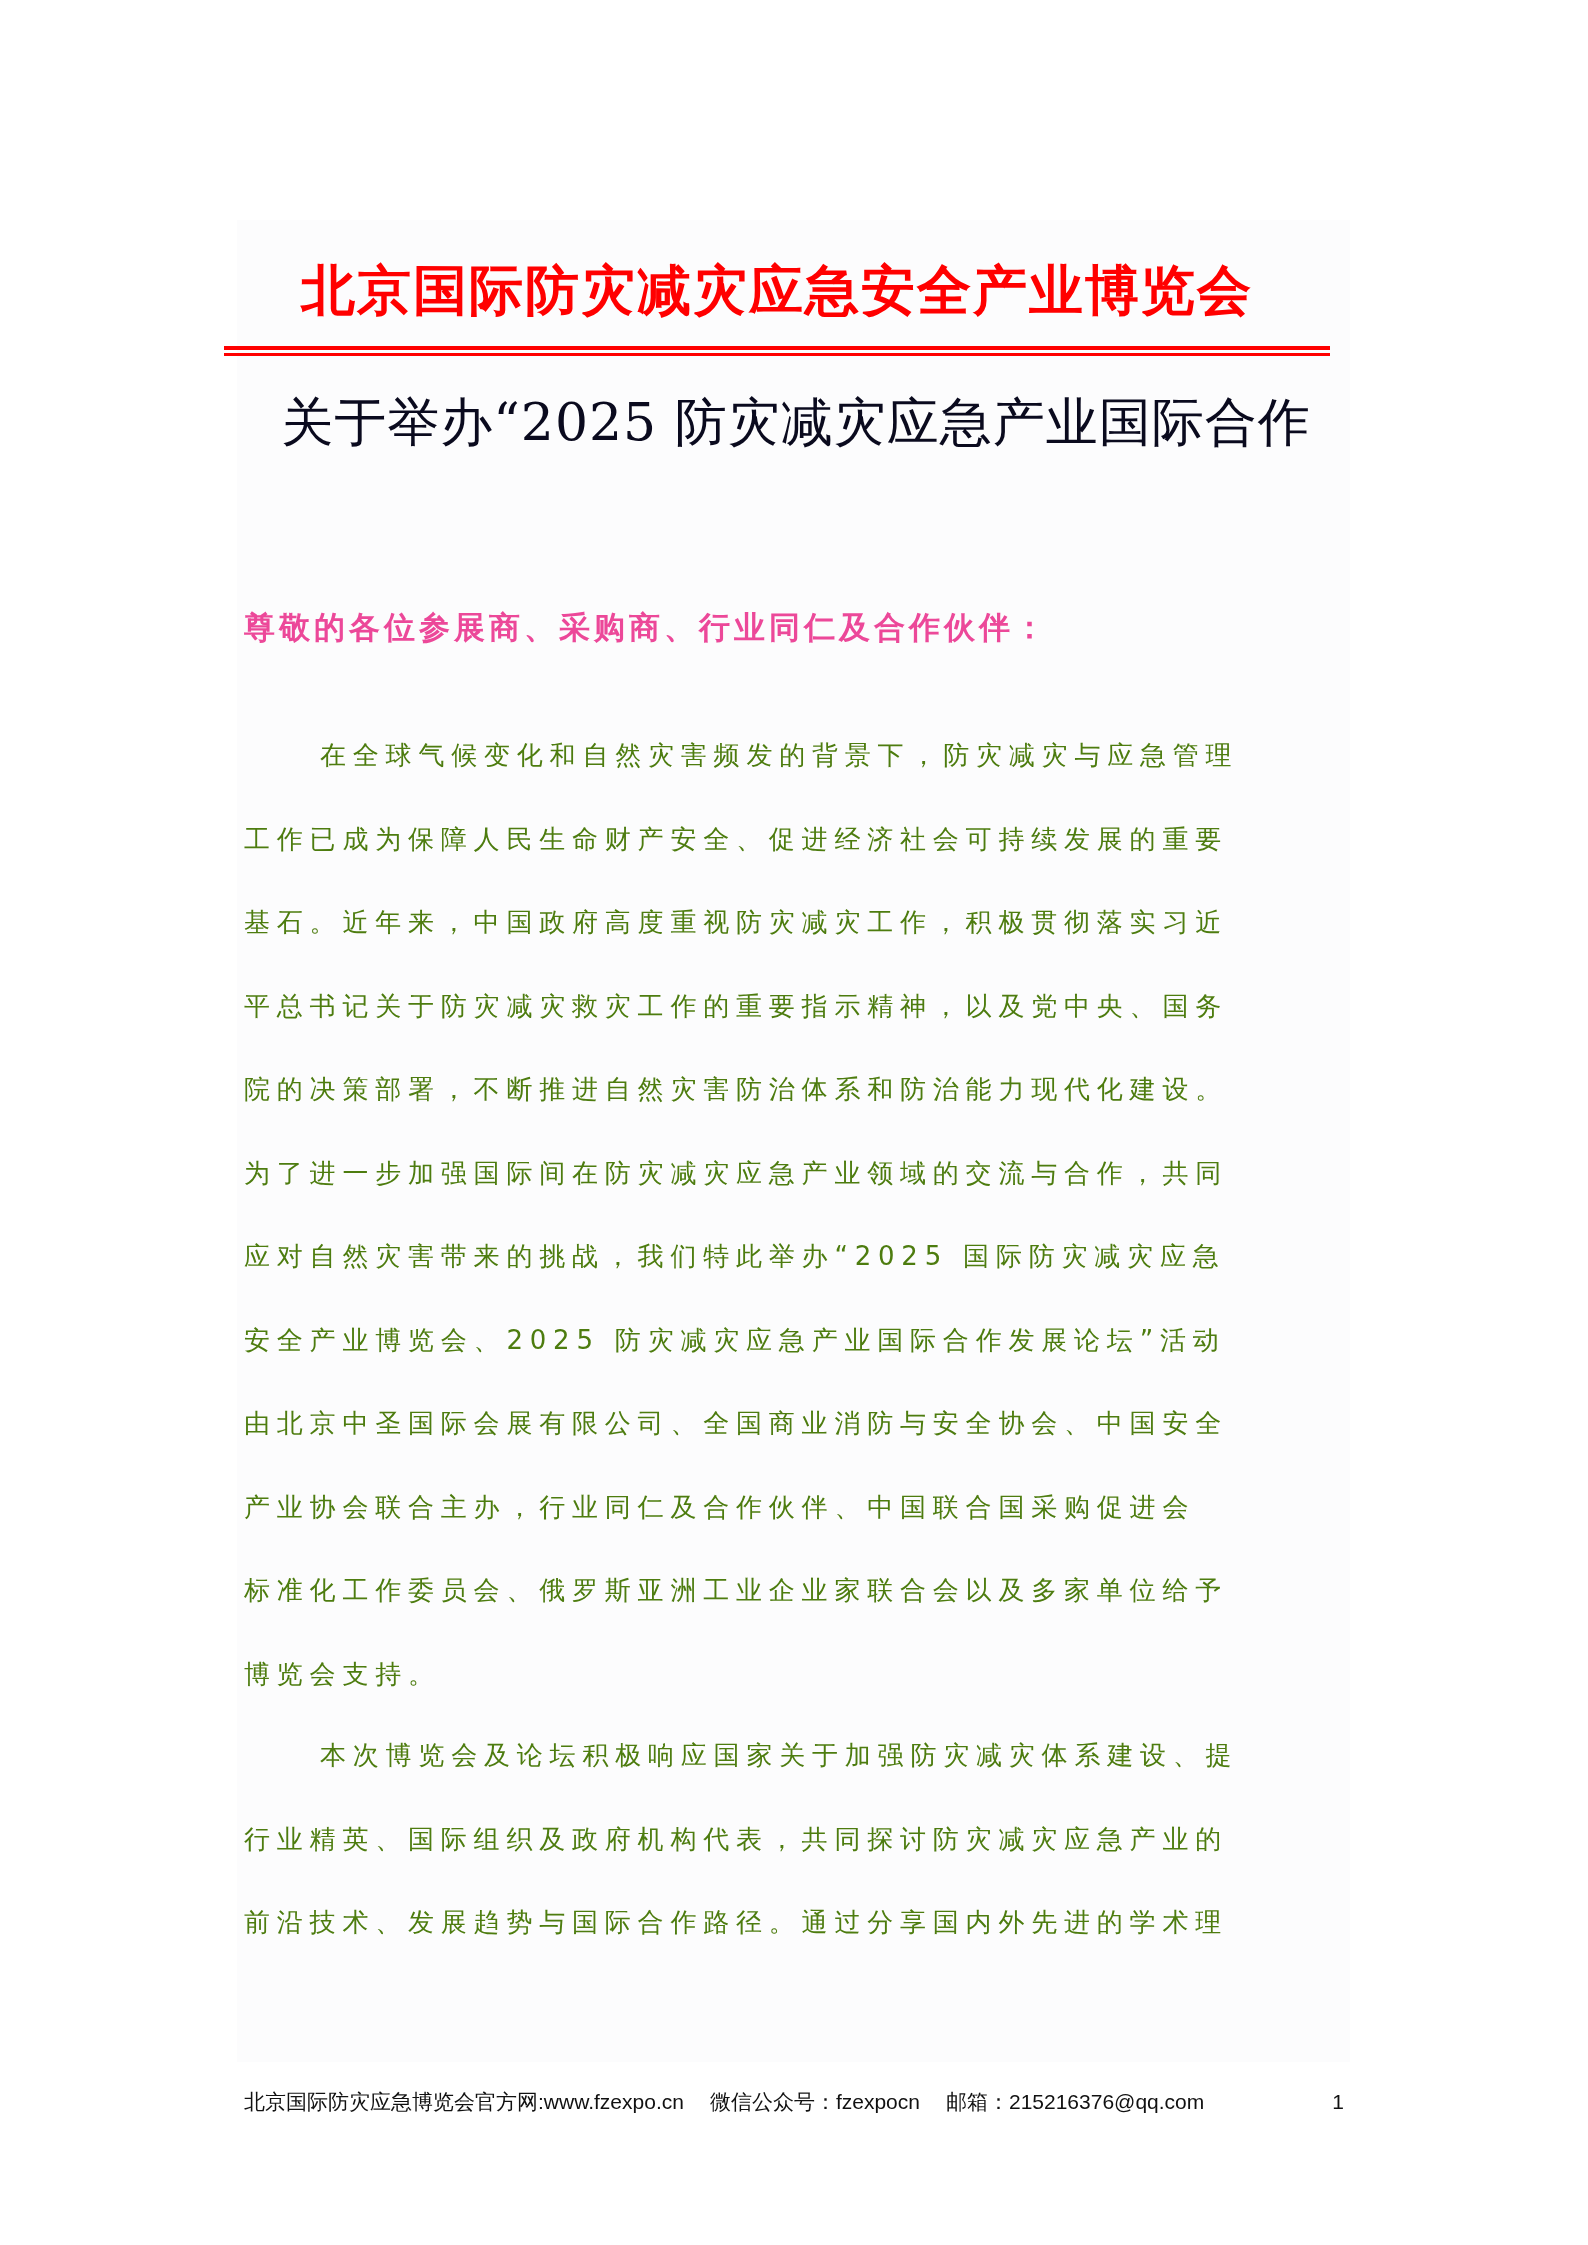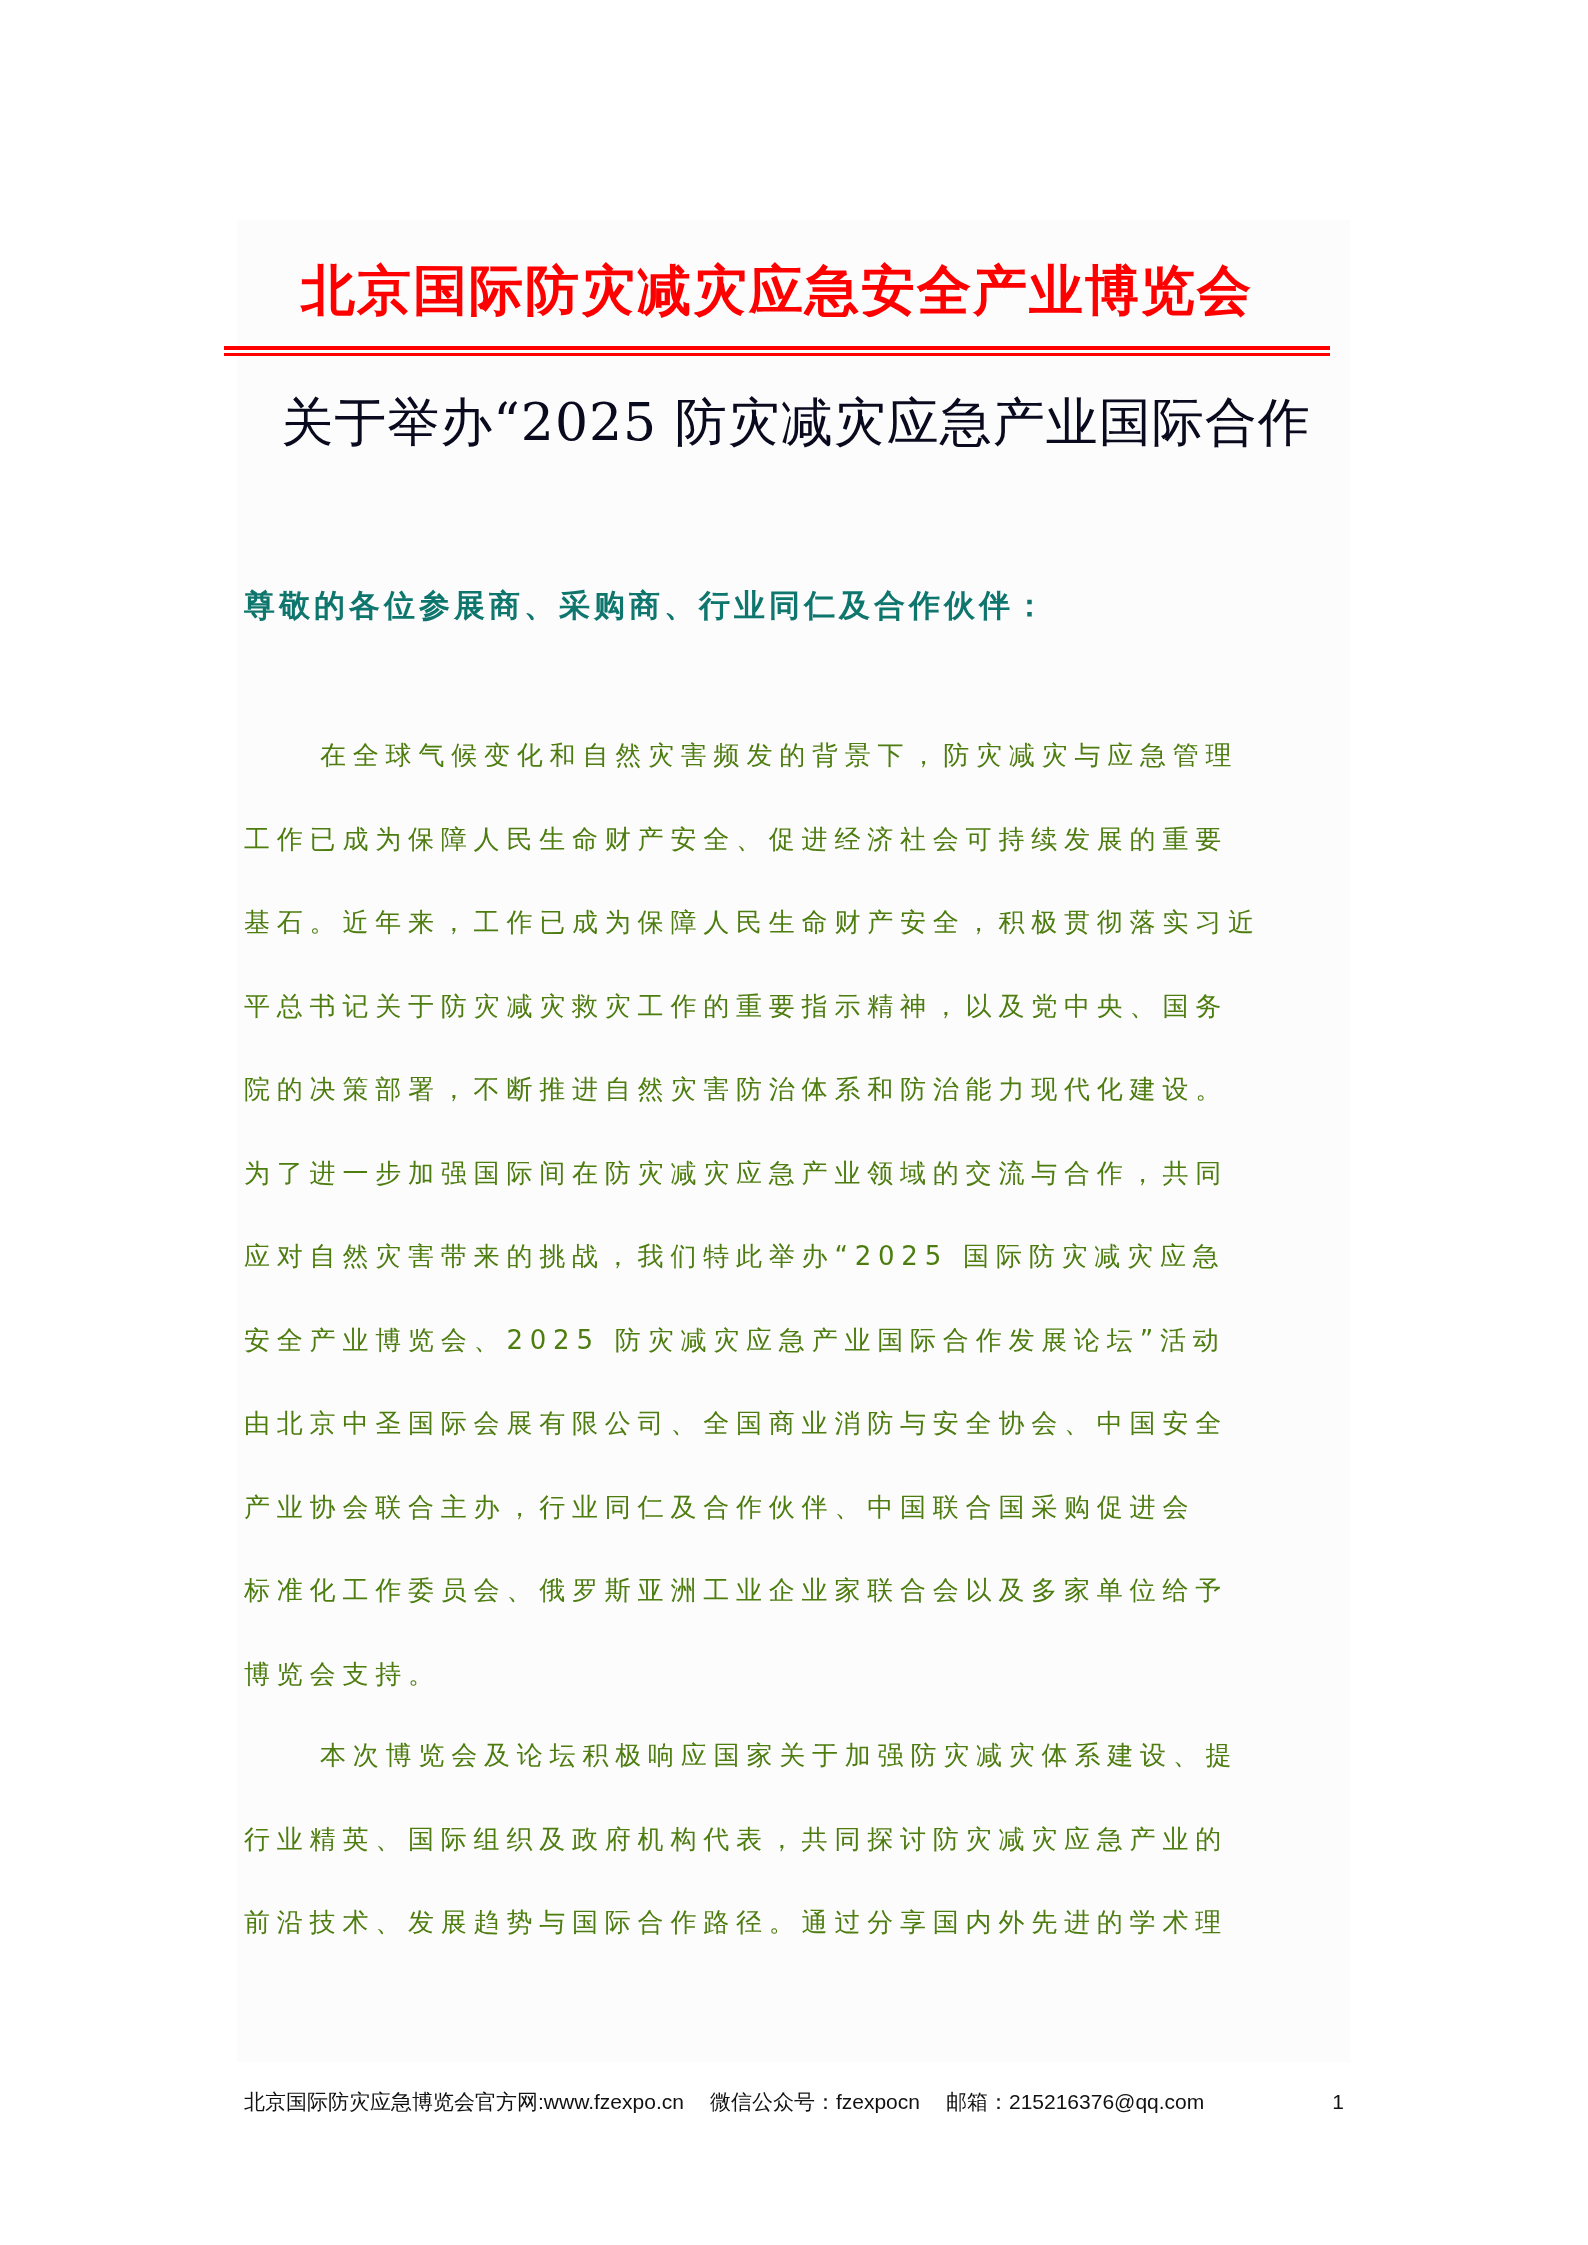--- a/index.html
+++ b/index.html
@@ -19,22 +19,22 @@
   .rule { position: absolute; left: 224px; width: 1106px; background: #ff0000; }
   .rule.r1 { top: 346px; height: 4px; }
   .rule.r2 { top: 353px; height: 3px; }
   .doc-heading {
     position: absolute; left: 240px; top: 378px; width: 1112px; text-align: center;
     font-family: "DejaVu Serif", serif; color: #0a0a1e;
     font-size: 52px; line-height: 88px; letter-spacing: 1px;
   }
   .doc-heading div { white-space: nowrap; }
   .greeting {
-    position: absolute; left: 244px; top: 578px; font-weight: bold;
-    font-family: Liberation Mono, monospace; color: #0f766e;
+    position: absolute; left: 244px; top: 598px; font-weight: bold;
+    font-family: Liberation Serif, serif; color: #ec4899;
     font-size: 31px; letter-spacing: 4px; line-height: 60px; white-space: nowrap;
   }
   .body-text {
     position: absolute; left: 244px; width: 1112px;
     font-family: "DejaVu Sans", sans-serif; color: #4d7c0f;
     font-size: 26px; line-height: 83.5px; letter-spacing: 6.8px;
   }
   .body-text .line { white-space: nowrap; height: 83.5px; }
   .body-text .indent { padding-left: 76px; }
   .p1 { top: 714px; }
@@ -58,21 +58,21 @@
 
 <div class="doc-heading">
   <div>关于举办“2025 防灾减灾应急产业国际合作</div>
 </div>
 
 <div class="greeting">尊敬的各位参展商、采购商、行业同仁及合作伙伴：</div>
 
 <div class="body-text p1">
   <div class="line indent">在全球气候变化和自然灾害频发的背景下，防灾减灾与应急管理</div>
   <div class="line">工作已成为保障人民生命财产安全、促进经济社会可持续发展的重要</div>
-  <div class="line">基石。近年来，工作已成为保障人民生命财产安全，积极贯彻落实习近</div>
+  <div class="line">基石。近年来，中国政府高度重视防灾减灾工作，积极贯彻落实习近</div>
   <div class="line">平总书记关于防灾减灾救灾工作的重要指示精神，以及党中央、国务</div>
   <div class="line">院的决策部署，不断推进自然灾害防治体系和防治能力现代化建设。</div>
   <div class="line">为了进一步加强国际间在防灾减灾应急产业领域的交流与合作，共同</div>
   <div class="line">应对自然灾害带来的挑战，我们特此举办“2025 国际防灾减灾应急</div>
   <div class="line">安全产业博览会、2025 防灾减灾应急产业国际合作发展论坛”活动</div>
   <div class="line">由北京中圣国际会展有限公司、全国商业消防与安全协会、中国安全</div>
   <div class="line">产业协会联合主办，行业同仁及合作伙伴、中国联合国采购促进会</div>
   <div class="line">标准化工作委员会、俄罗斯亚洲工业企业家联合会以及多家单位给予</div>
   <div class="line">博览会支持。</div>
 </div>

